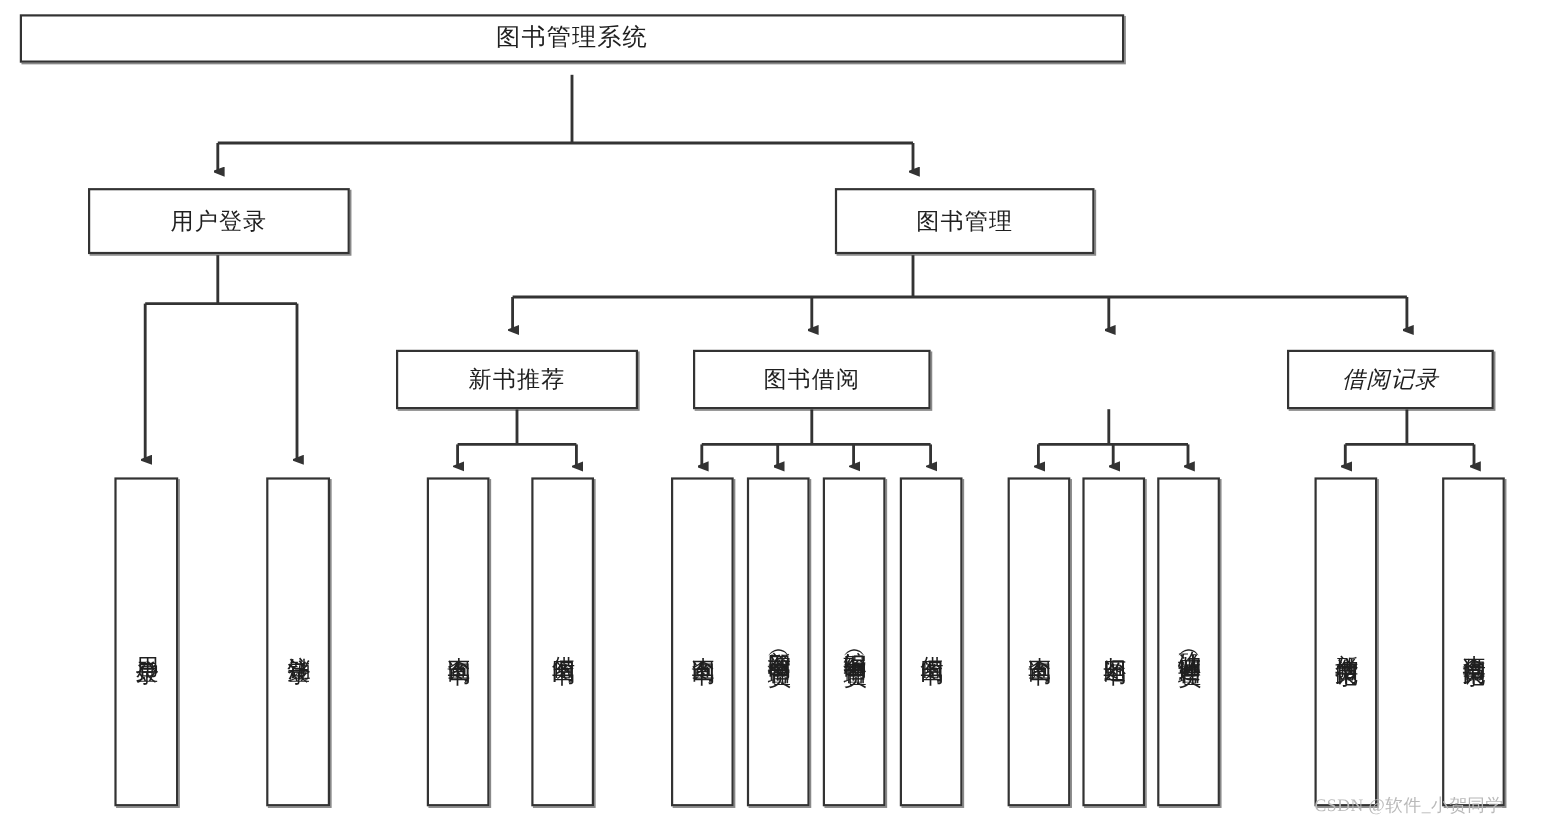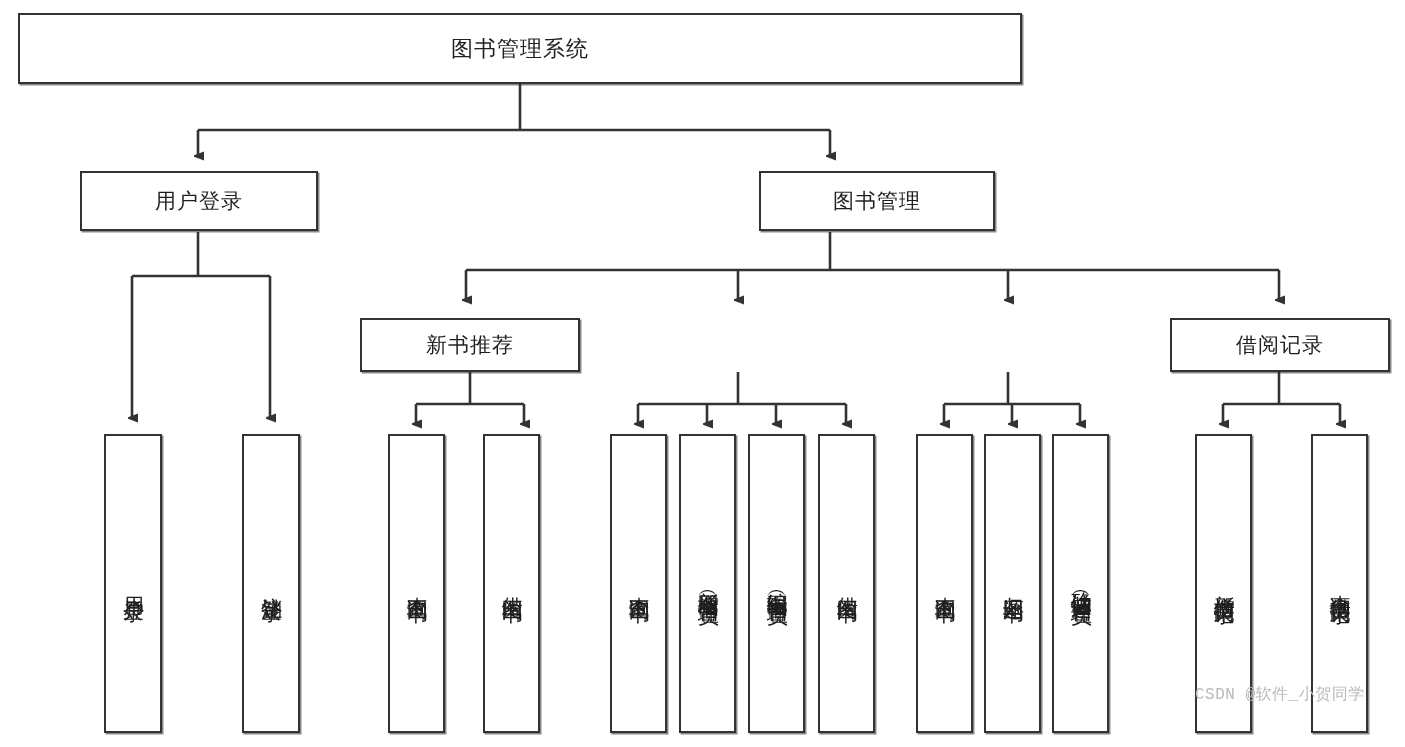--- a/index.html
+++ b/index.html
@@ -51,26 +51,26 @@
     text-orientation:upright;
     font-size:21px;
     line-height:1.32;
     letter-spacing:2px;
     white-space:nowrap;
     max-height:100%;
   }
   .watermark{
     position:absolute;
     left:1195px;
-    top:684px;
+    top:722px;
     font-size:16px;
     color:#b9b9b9;
     letter-spacing:0.5px;
     white-space:nowrap;
-    font-family:Liberation Mono, monospace;
+    font-family:Liberation Serif, serif;
   }
 </style>
 </head>
 <body>
 
 <div id="canvas">
 
   <svg id="edges" viewBox="0 0 1405 747" xmlns="http://www.w3.org/2000/svg">
     <defs>
       <marker id="arrow" markerWidth="10" markerHeight="10" refX="4.6" refY="6.2" orient="auto" markerUnits="userSpaceOnUse">
@@ -115,35 +115,38 @@
       <path d="M1012,404 L1012,424" marker-end="url(#arrow)"></path>
       <path d="M1080,404 L1080,424" marker-end="url(#arrow)"></path>
 
       <path d="M1279,372 L1279,404"></path>
       <path d="M1223,404 L1340,404"></path>
       <path d="M1223,404 L1223,424" marker-end="url(#arrow)"></path>
       <path d="M1340,404 L1340,424" marker-end="url(#arrow)"></path>
     </g>
   </svg>
 
-  <div class="node root" style="left:18px; top:13px; width:1004px; height:71px;">
+  <div class="node root" style="left:18px; top:13px; width:1004px; height:44px;">
     <span class="label">图书管理系统</span>
   </div>
 
   <div class="node" style="left:80px; top:171px; width:238px; height:60px;">
     <span class="label">用户登录</span>
   </div>
   <div class="node" style="left:711px; top:171px; width:236px; height:60px;margin-left:48px;">
     <span class="label">图书管理</span>
   </div>
 
   <div class="node" style="left:360px; top:318px; width:220px; height:54px;">
     <span class="label">新书推荐</span>
   </div>
-  <div class="node" style="left:1170px; top:318px; width:220px; height:54px;">
+  <div class="node" style="left:630px; top:318px; width:216px; height:54px;">
+    <span class="label">图书借阅</span>
+  </div>
+  <div class="node" style="left:1170px; top:318px; width:188px; height:54px;font-style:italic;">
     <span class="label">借阅记录</span>
   </div>
 
   <div class="node vertical" style="left:104px; top:434px; width:58px; height:299px;">
     <span class="label">用户登录</span>
   </div>
   <div class="node vertical" style="left:242px; top:434px; width:58px; height:299px;">
     <span class="label">注销登录</span>
   </div>
 

